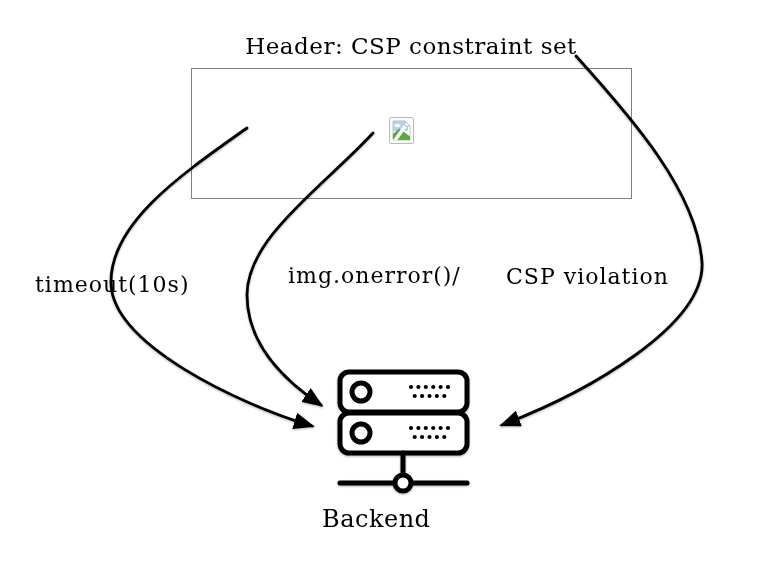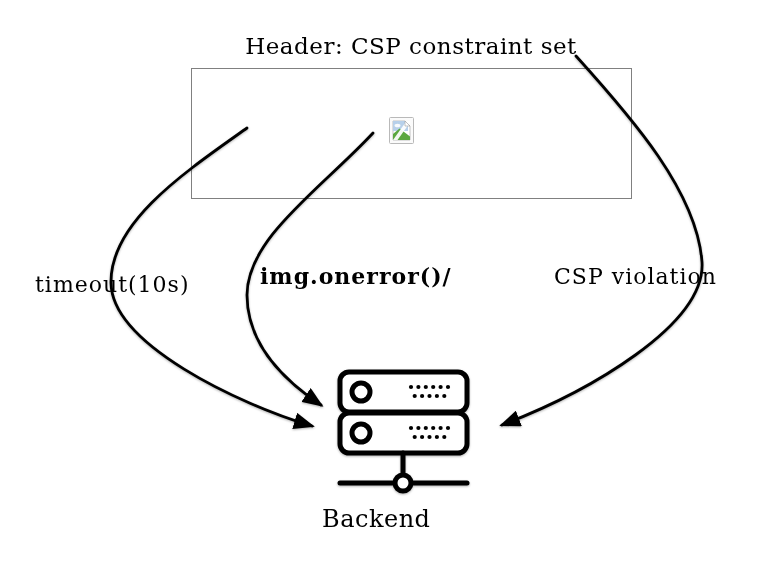--- a/index.html
+++ b/index.html
@@ -26,22 +26,22 @@
   .broken-img {
     position: absolute; left: 389px; top: 117px;
     width: 25px; height: 27px;
   }
 
   .lbl {
     position: absolute; font-size: 22px; letter-spacing: 1px;
     white-space: nowrap; line-height: 1.3;
   }
   .lbl-timeout  { left: 35px;  top: 271px; }
-  .lbl-imgev    { left: 260px; top: 262px; font-weight: bold; }
-  .lbl-cspv     { left: 554px; top: 263px; }
+  .lbl-imgev    { left: 288px; top: 262px; }
+  .lbl-cspv     { left: 506px; top: 263px; }
   .lbl-backend  {
     left: 322px; top: 504px; width: 160px;
     text-align: left; font-size: 24px; letter-spacing: 0.5px;
   }
 
   svg.overlay {
     position: absolute; left: 0; top: 0;
     width: 775px; height: 563px;
     filter: drop-shadow(0.6px 1.2px 0.9px rgba(0,0,0,0.30));
   }

